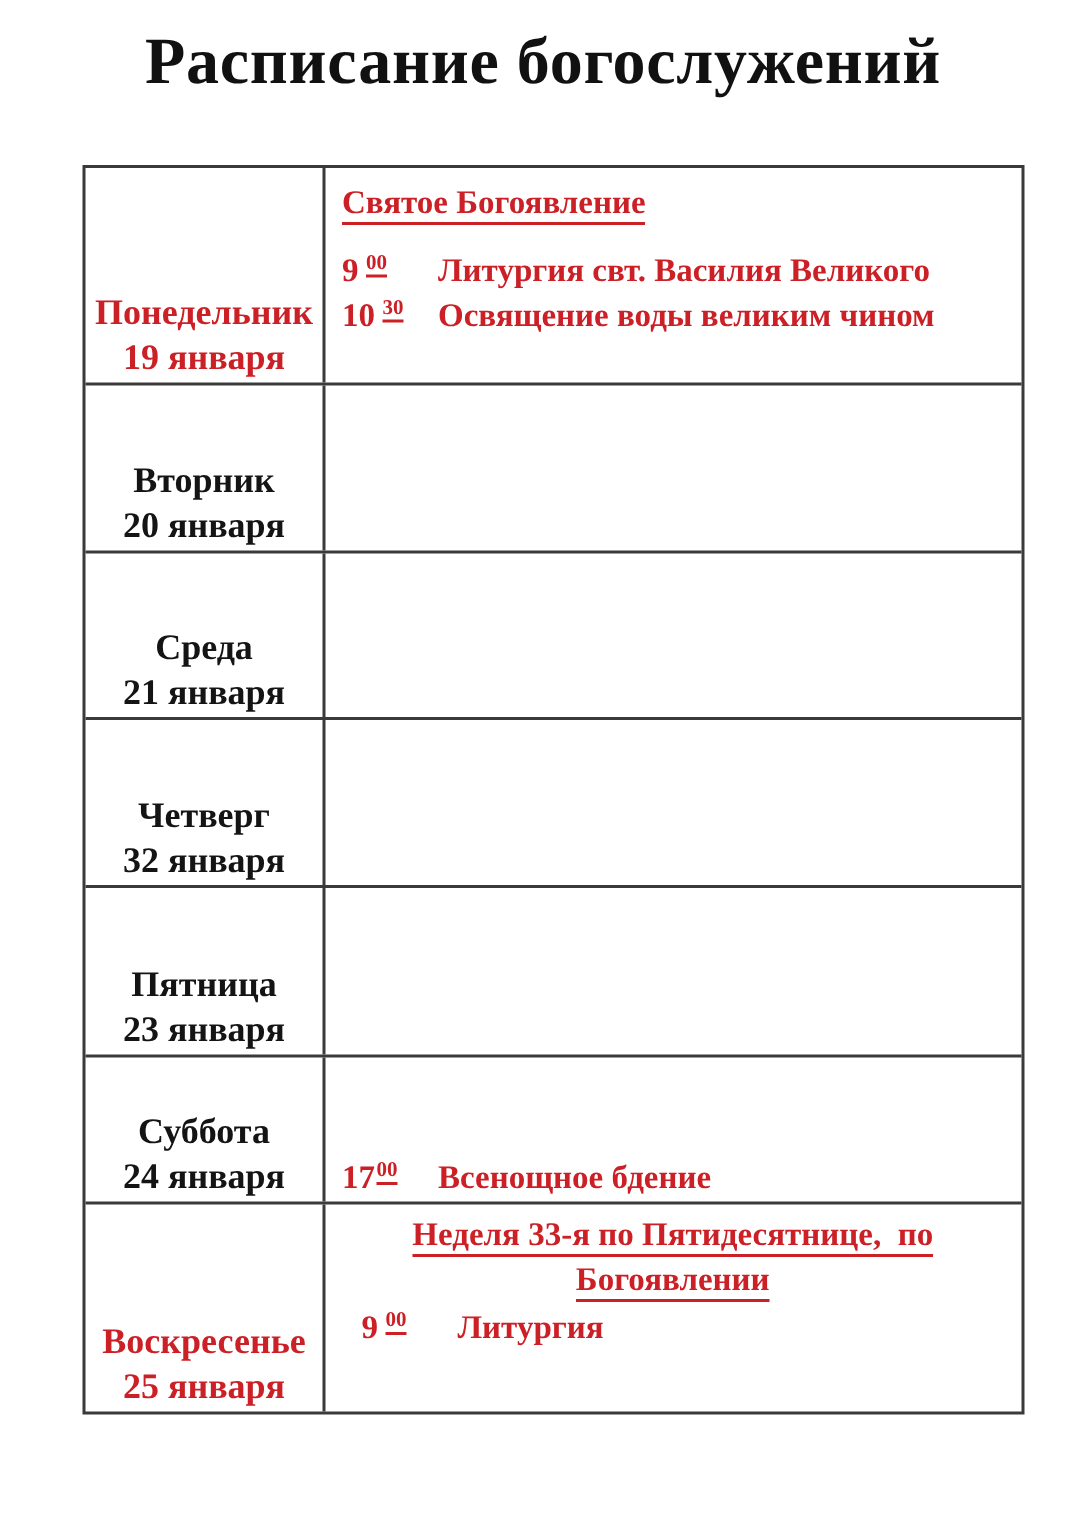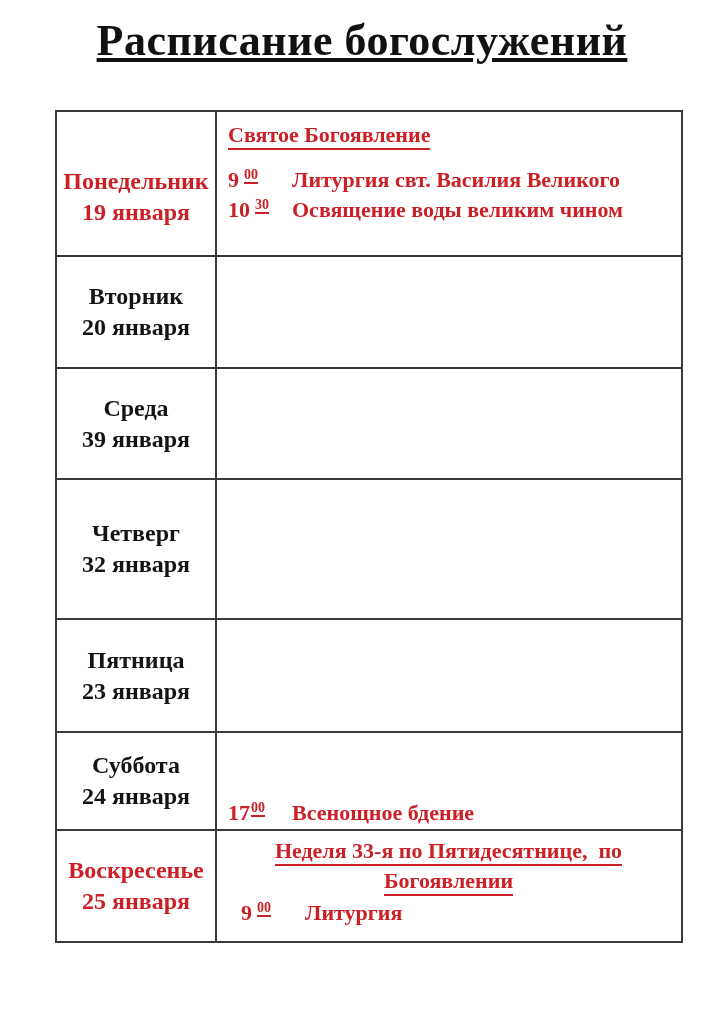--- a/index.html
+++ b/index.html
@@ -12,47 +12,46 @@
     color: #141414;
     overflow: hidden;
   }
   .page-title {
     margin-top: 16px;
     text-align: center;
     font-size: 44px;
     line-height: 1.15;
     letter-spacing: 0.5px;
     color: #111111;
-    text-decoration: underline;
   }
   .schedule-table {
     position: absolute;
     left: 55px; top: 110px;
     width: 628px; height: 833px;
     border: 2px solid #3a3a3a;
     display: flex;
     flex-direction: column;
   }
   .t-row { display: flex; width: 100%; }
   .t-row + .t-row { border-top: 2px solid #3a3a3a; }
   .r1 { height: 143px; }
   .r2 { height: 112px; }
   .r3 { height: 111px; }
-  .r4 { height: 140px; }
+  .r4 { height: 112px; }
   .r5 { height: 113px; }
   .r6 { height: 98px; }
   .r7 { flex: 1; }
   .day-cell {
     width: 160px;
     flex: 0 0 160px;
     border-right: 2px solid #3a3a3a;
     display: flex;
     flex-direction: column;
     align-items: center;
-    justify-content: center;
+    justify-content: flex-end;
     text-align: center;
     font-size: 24px;
     line-height: 1.28;
   }
   .day-cell.shift-down { padding-top: 26px; }
   .services-cell {
     flex: 1;
     padding: 8px 12px 4px 11px;
     font-size: 22px;
     line-height: 1.32;
@@ -107,21 +106,21 @@
     <div class="day-cell black">
       <div>Вторник</div>
       <div>20 января</div>
     </div>
     <div class="services-cell"></div>
   </div>
 
   <div class="t-row r3">
     <div class="day-cell black">
       <div>Среда</div>
-      <div>39 января</div>
+      <div>21 января</div>
     </div>
     <div class="services-cell"></div>
   </div>
 
   <div class="t-row r4">
     <div class="day-cell black">
       <div>Четверг</div>
       <div>32 января</div>
     </div>
     <div class="services-cell"></div>

